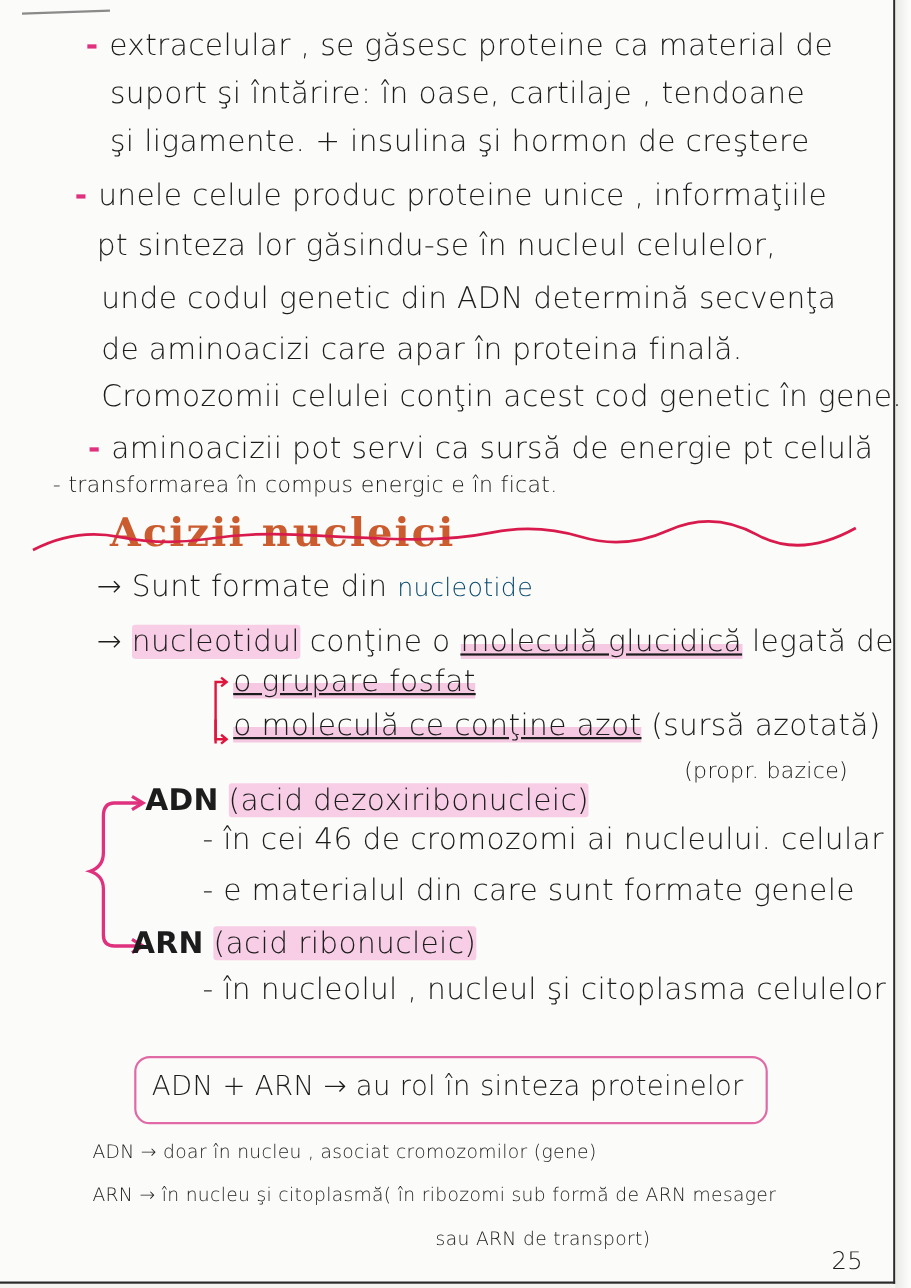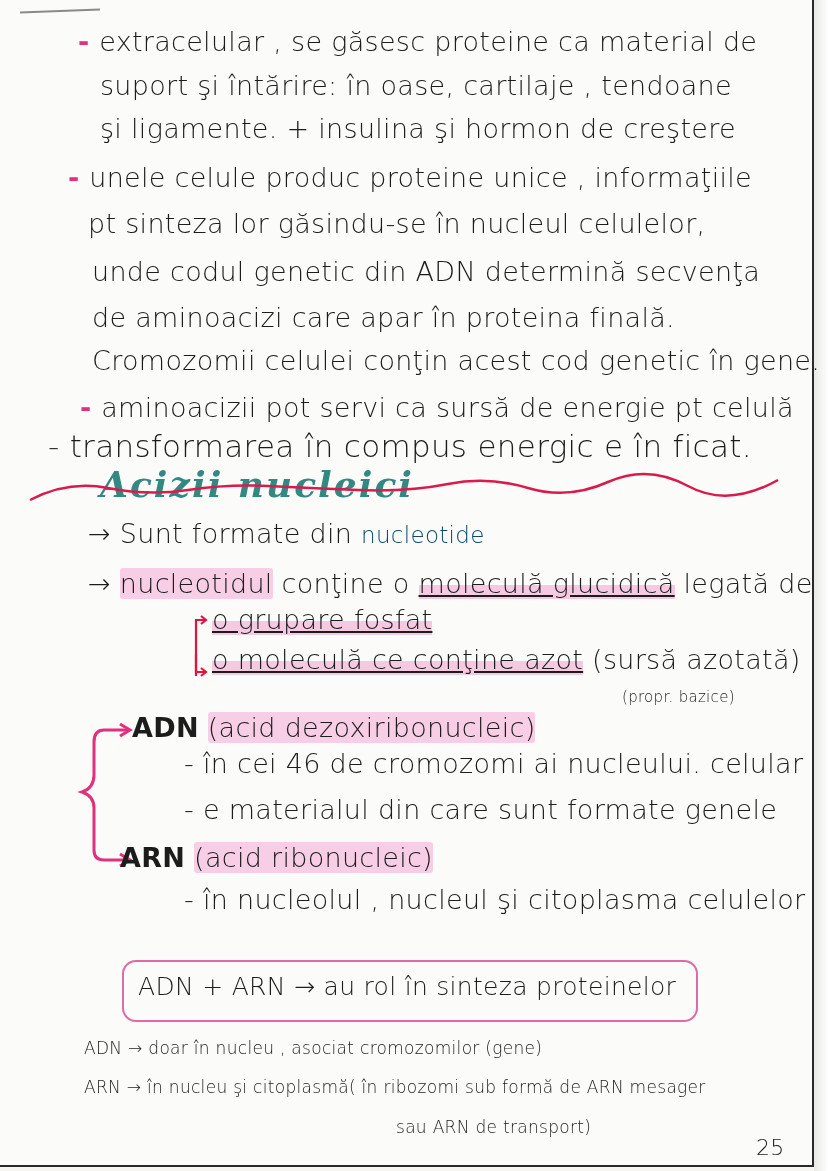--- a/index.html
+++ b/index.html
@@ -28,32 +28,32 @@
     font-weight: 300;
     transform-origin: left center;
   }
   .dash { color: #e0317e; font-weight: bold; }
   .dash-dark { color: #333; }
   .red { color: #0c4a6e; }
   .hl { background: linear-gradient(180deg, transparent 55%, rgba(240,140,200,0.45) 55%); text-decoration: underline; }
   .hl-full { background: rgba(244,170,215,0.55); border-radius: 3px; }
   .heading {
     position: absolute; left: 100px; top: 463px;
-    font-family: "DejaVu Serif", serif; font-style: italic; font-weight: bold;
-    font-size: 36px; color: #0f766e; letter-spacing: 2px;
+    font-family: "DejaVu Serif", serif; font-weight: bold;
+    font-size: 36px; color: #c2410c; letter-spacing: 2px;
     opacity: 0.85;
   }
   .wave { position: absolute; left: 28px; top: 470px; }
   .bracket { position: absolute; }
   .box {
     position: absolute; left: 122px; top: 960px; width: 572px; height: 58px;
     border: 2px solid #e06aa6; border-radius: 14px;
   }
   .small { font-size: 17px; }
-  .tiny { font-size: 15px; }
+  .tiny { font-size: 20px; }
 </style>
 </head>
 <body>
 
 <div class="page"></div>
 <div class="page-edge"></div>
 <div class="corner-mark"></div>
 
 <div class="line" style="left:78px;top:26px;">
   <span class="dash">- </span><span>extracelular , se găsesc  proteine  ca  material  de</span>
@@ -65,21 +65,21 @@
   <span class="dash">- </span><span>unele  celule  produc  proteine  unice ,  informaţiile</span>
 </div>
 <div class="line" style="left:88px;top:208px;">pt sinteza  lor  găsindu-se  în  nucleul  celulelor,</div>
 <div class="line" style="left:92px;top:256px;">unde  codul  genetic din  ADN   determină  secvenţa</div>
 <div class="line" style="left:92px;top:302px;">de  aminoacizi  care  apar în   proteina  finală.</div>
 <div class="line" style="left:92px;top:345px;">Cromozomii   celulei  conţin   acest cod  genetic  în gene.</div>
 
 <div class="line" style="left:58px;top:392px;margin-left:22px;">
   <span class="dash">- </span><span>aminoacizii   pot  servi  ca sursă  de  energie  pt celulă</span>
 </div>
-<div class="line" style="left:48px;top:428px;font-size:31px;">
+<div class="line" style="left:48px;top:428px;font-size:20px;">
   <span class="dash-dark">- </span><span>transformarea  în  compus  energic  e  în  ficat.</span>
 </div>
 
 <div class="heading">Acizii nucleici</div>
 <svg class="wave" width="760" height="40">
   <path d="M2 30 Q 40 10, 80 18 T 160 20 T 240 16 T 330 20 T 420 14 T 500 18 T 580 12 T 660 16 T 750 10" stroke="#d81b4c" stroke-width="2.5" fill="none"></path>
 </svg>
 
 <div class="line" style="left:88px;top:518px;">
   <span>→ </span><span>Sunt  formate  din</span>

